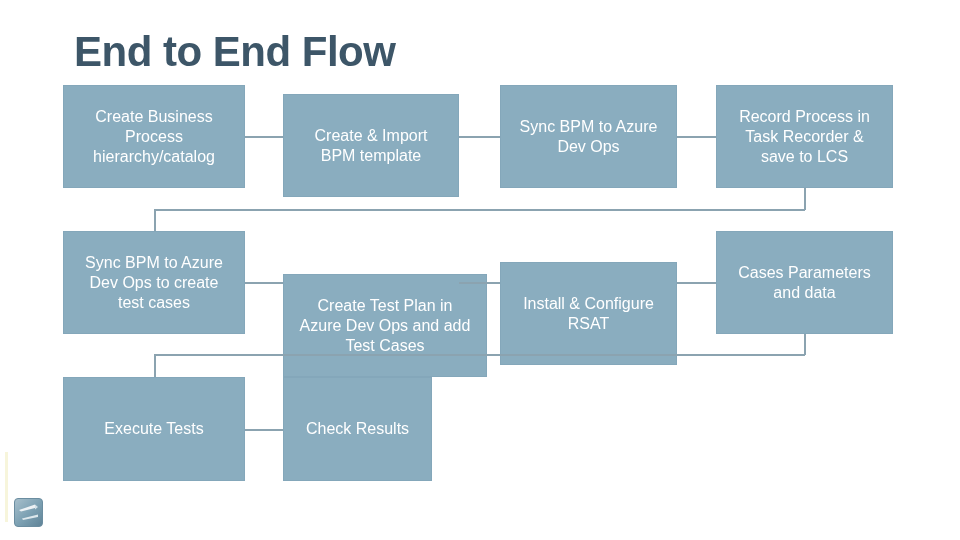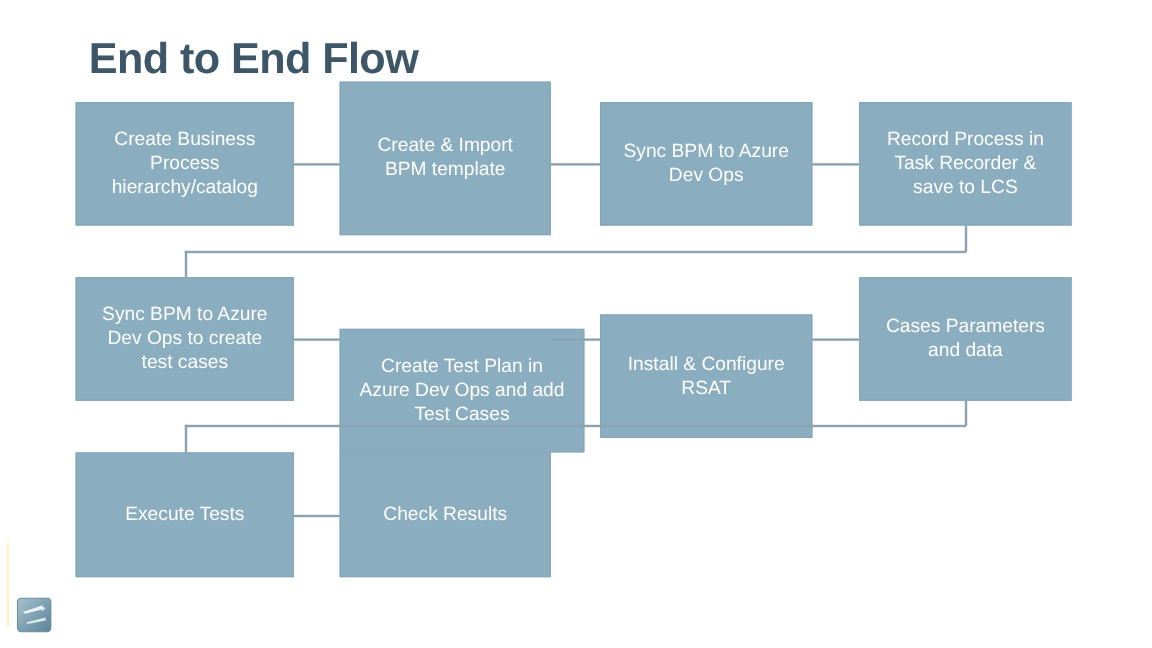--- a/index.html
+++ b/index.html
@@ -13,21 +13,21 @@
   .edge-accent {
     position: absolute;
     left: 5px; top: 452px;
     width: 3px; height: 70px;
     background: #f1ecbe;
     opacity: .55;
   }
   .page-title {
     position: absolute;
     left: 74px; top: 28px;
-    font-size: 36px;
+    font-size: 42px;
     font-weight: 700;
     letter-spacing: -0.5px;
     color: #3d5668;
   }
   .box {
     position: absolute;
     background: #8aadbf;
     border: 1px solid #84a7ba;
     box-sizing: border-box;
     color: #ffffff;
@@ -54,31 +54,31 @@
 </head>
 <body>
 
 <div class="slide">
 
   <div class="edge-accent"></div>
 
   <div class="page-title">End to End Flow</div>
 
   <div class="box" style="left:63px;  top:85px; width:182px; height:103px;">Create Business Process hierarchy/catalog</div>
-  <div class="box" style="left:283px; top:68px; width:176px; height:128px;">Create &amp; Import BPM template</div>
+  <div class="box" style="left:283px; top:94px; width:176px; height:103px;">Create &amp; Import BPM template</div>
   <div class="box" style="left:500px; top:85px; width:177px; height:103px;">Sync BPM to Azure Dev Ops</div>
   <div class="box" style="left:716px; top:85px; width:177px; height:103px;text-align:center;">Record Process in Task Recorder &amp; save to LCS</div>
 
   <div class="box" style="left:63px;  top:231px; width:182px; height:103px;">Sync BPM to Azure Dev Ops to create test cases</div>
   <div class="box" style="left:283px; top:242px; width:204px; height:103px;margin-top:32px;">Create Test Plan in Azure Dev Ops and add Test Cases</div>
   <div class="box" style="left:500px; top:231px; width:177px; height:103px;margin-top:31px;">Install &amp; Configure RSAT</div>
   <div class="box" style="left:716px; top:231px; width:177px; height:103px;">Cases Parameters and data</div>
 
   <div class="box" style="left:63px;  top:377px; width:182px; height:104px;">Execute Tests</div>
-  <div class="box" style="left:283px; top:377px; width:176px; height:104px;">Check Results</div>
+  <div class="box" style="left:283px; top:377px; width:149px; height:104px;">Check Results</div>
 
   <div class="line h-line" style="left:245px; top:136px; width:38px;"></div>
   <div class="line h-line" style="left:459px; top:136px; width:41px;"></div>
   <div class="line h-line" style="left:677px; top:136px; width:39px;"></div>
 
   <div class="line h-line" style="left:245px; top:282px; width:38px;"></div>
   <div class="line h-line" style="left:459px; top:282px; width:41px;"></div>
   <div class="line h-line" style="left:677px; top:282px; width:39px;"></div>
 
   <div class="line h-line" style="left:245px; top:429px; width:38px;"></div>

